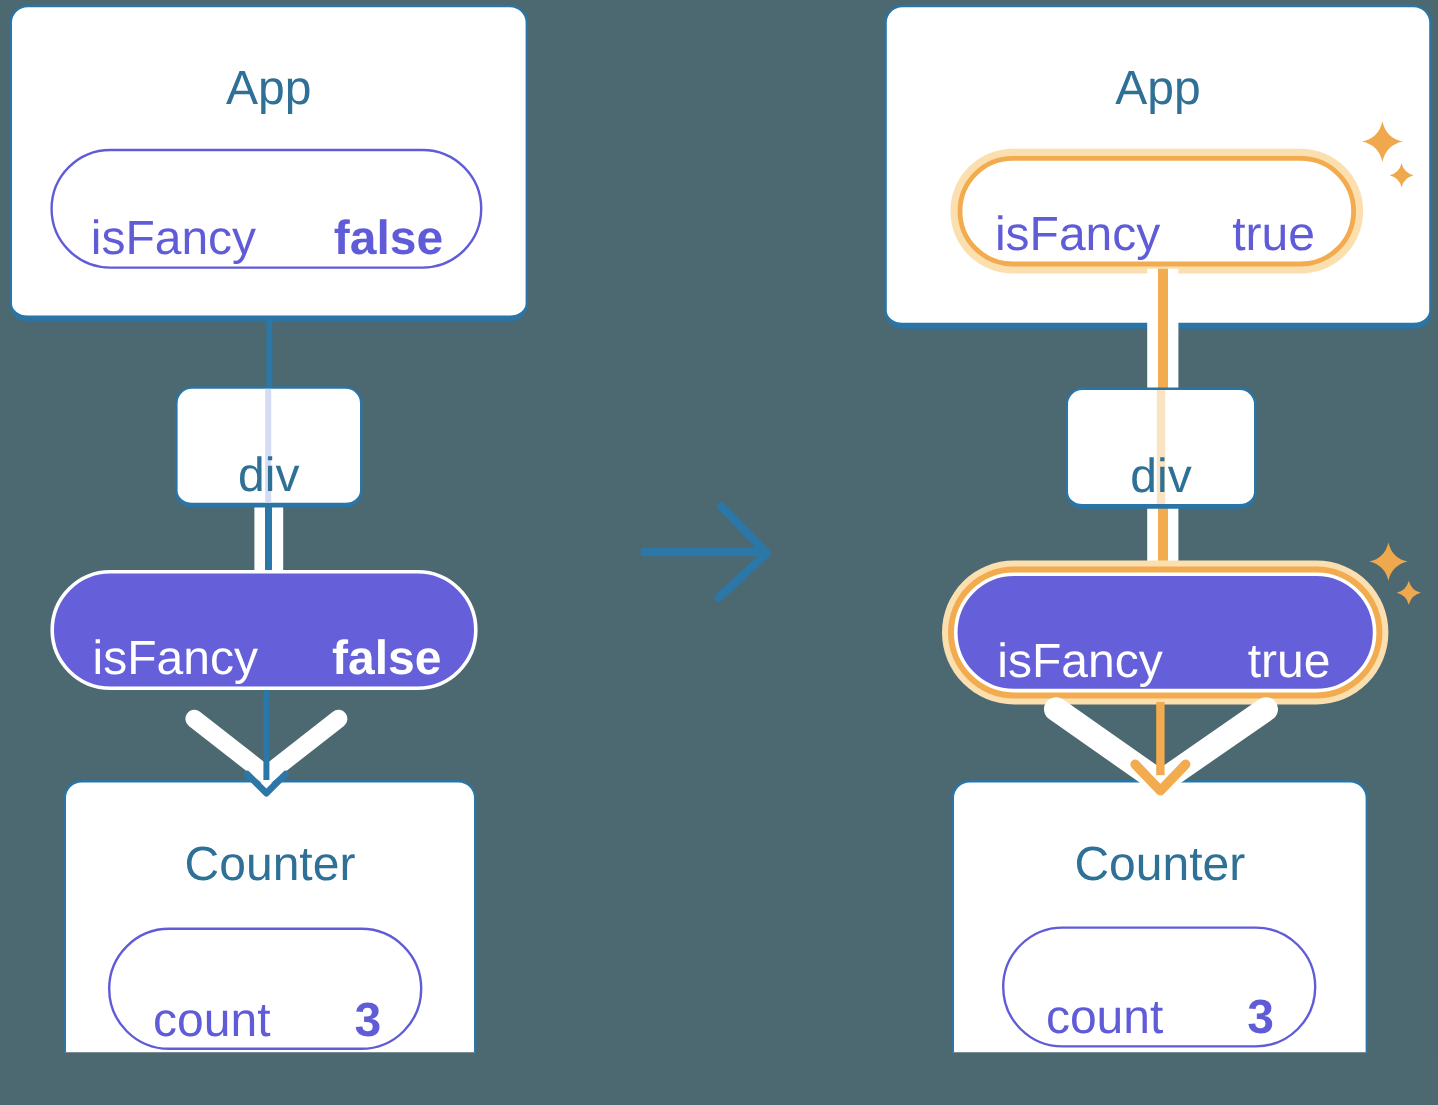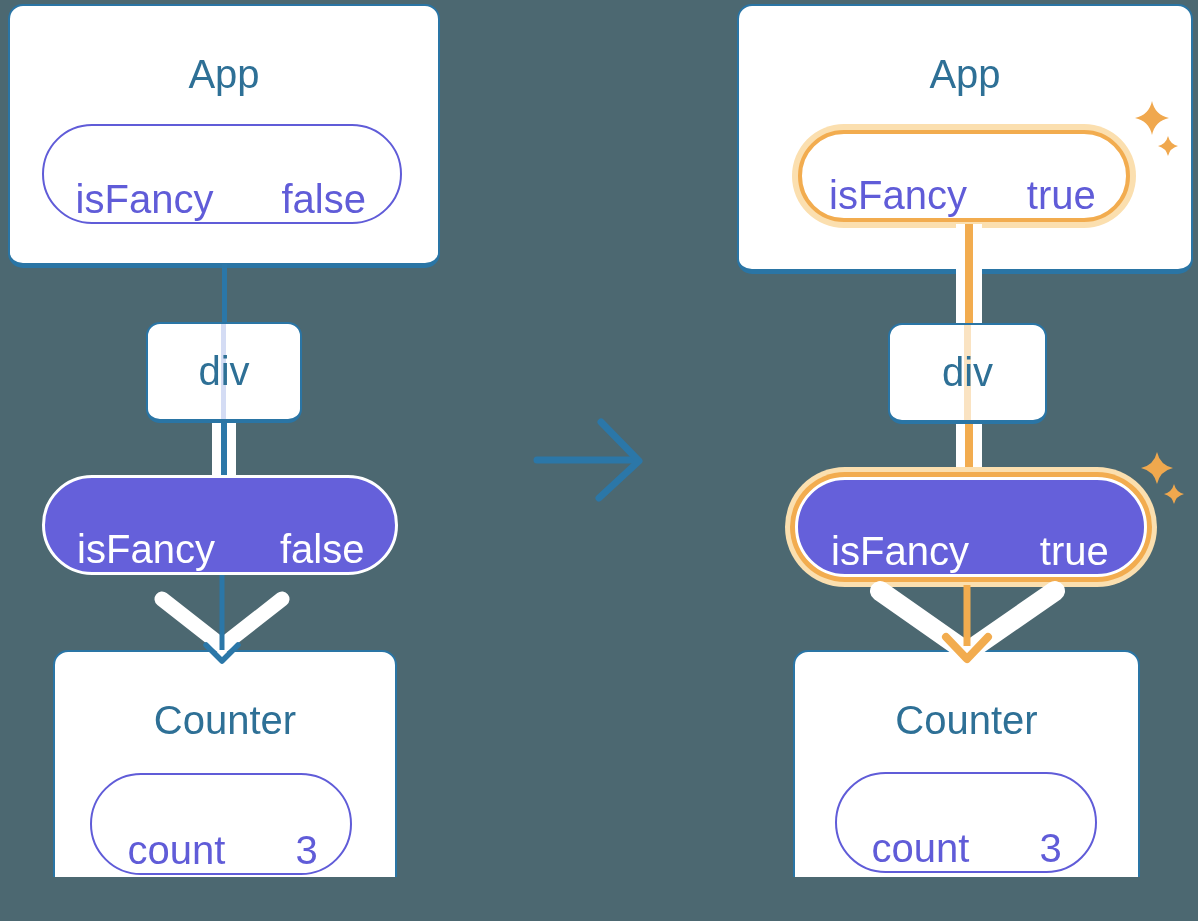--- a/index.html
+++ b/index.html
@@ -12,42 +12,42 @@
     position:absolute;box-sizing:border-box;background:#fff;
     border:2.5px solid #2A75A5;border-bottom-width:5px;border-radius:15px;z-index:2;
   }
   .card-title{
     position:absolute;left:0;right:0;top:48px;text-align:center;
     font-size:40px;line-height:1;font-weight:500;color:#2E7096;
   }
   .node{
     position:absolute;box-sizing:border-box;background:#fff;
     border:2.5px solid #2A75A5;border-bottom-width:4.5px;border-radius:14px;z-index:4;
-    display:flex;align-items:center;justify-content:center;
+    display:flex;align-items:flex-end;justify-content:center;
     font-size:40px;font-weight:500;color:#2E7096;
   }
   .trace-line{position:absolute;top:0;bottom:0;z-index:0;}
   .node-label{position:relative;z-index:1;}
   .pill{
     position:absolute;box-sizing:border-box;border-radius:60px;
     display:flex;align-items:flex-end;overflow:hidden;z-index:4;
     font-size:40px;
   }
   .pill-outline{border:2.5px solid #605CD8;color:#605CD8;background:transparent;}
   .pill-filled{border:3px solid #fff;background:#6560DA;color:#fff;}
   .pill-highlight-outline{
     border:4px solid #F2AC4F;background:#fff;color:#605CD8;
     box-shadow:0 0 0 6px #FBDFAF;
   }
   .pill-filled-highlight{
     border:3px solid #fff;background:#6560DA;color:#fff;
     box-shadow:0 0 0 5px #F2AC4F,0 0 0 10px #FBDFAF;
   }
   .pill-cell{display:flex;align-items:center;justify-content:center;}
-  .pill-value{flex:1;}
+  .pill-value{flex:1;font-weight:bold;}
   .bold{font-weight:400;}
   .divider{flex:0 0 auto;}
   .divider-purple{width:2.5px;background:#605CD8;}
   .divider-white{width:2.5px;background:#fff;}
   .divider-orange{width:2.5px;background:#F2AC4F;}
   .stripe{position:absolute;z-index:3;}
   .overlay{position:absolute;left:0;top:0;z-index:6;pointer-events:none;}
 </style>
 </head>
 <body>

